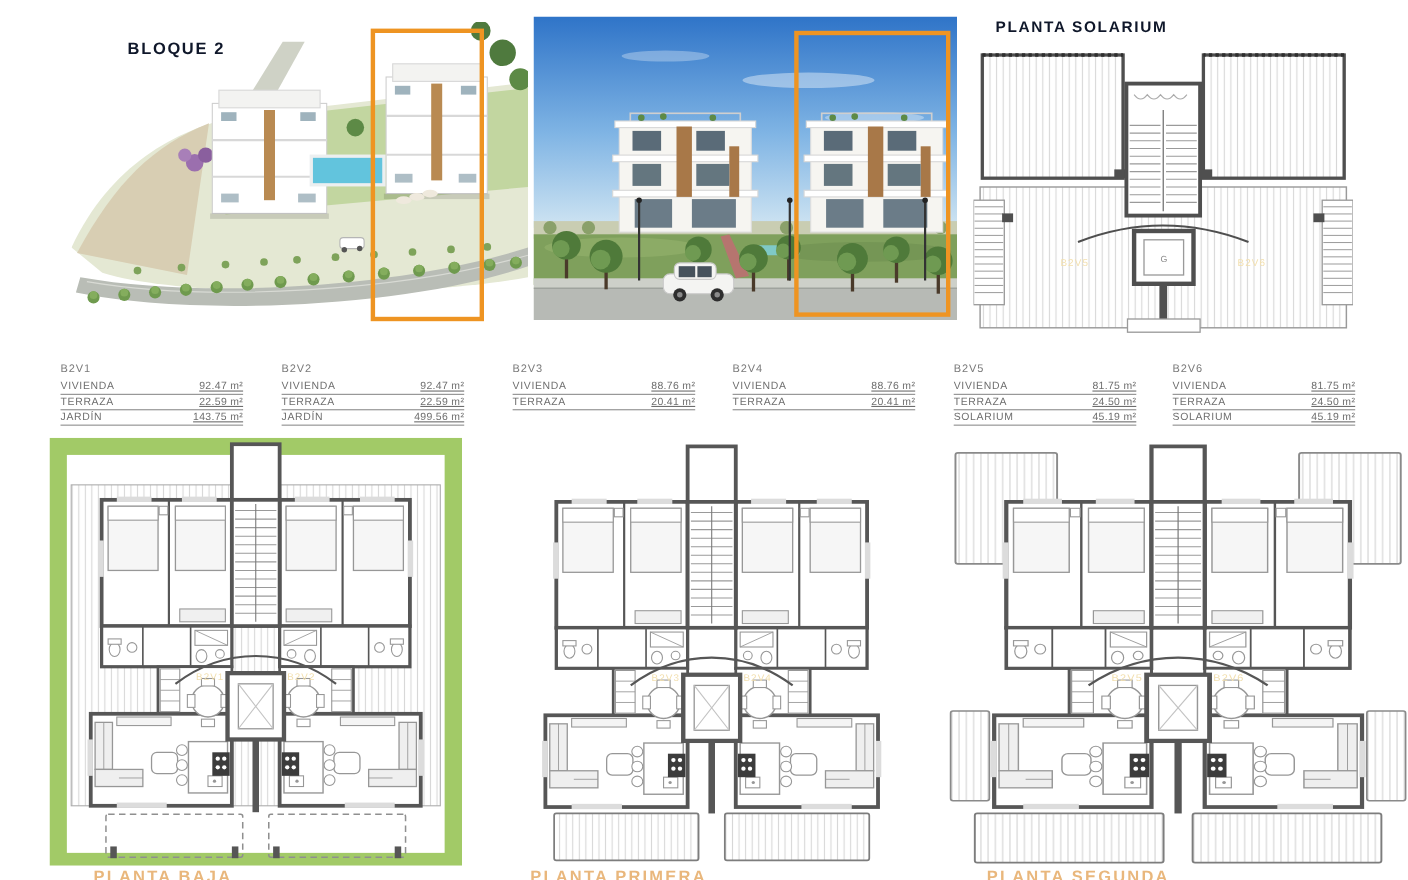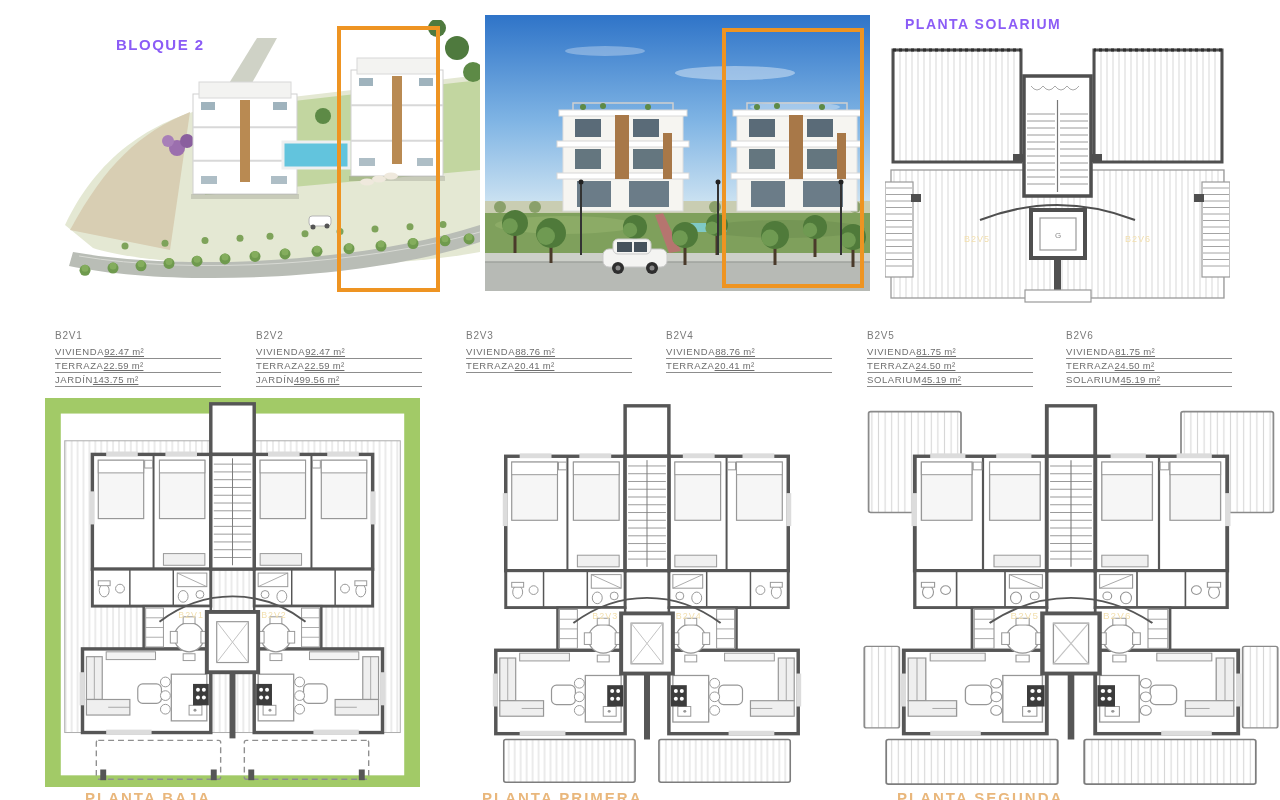--- a/index.html
+++ b/index.html
@@ -1,27 +1,27 @@
 <!DOCTYPE html>
 <html><head>
 <meta charset="utf-8">
 <style>
   * { margin:0; padding:0; box-sizing:border-box; }
   html,body { background:#ffffff; }
   body { font-family:"Liberation Sans", sans-serif; }
   #sheet { position:relative; width:1280px; height:800px; background:#fff; overflow:hidden; }
 
   .panel { position:absolute; }
-  .sec-title { position:absolute; color:#8b5cf6; font-size:15px; font-weight:700; letter-spacing:1.5px; white-space:nowrap; }
+  .sec-title { position:absolute; color:#0f172a; font-size:15px; font-weight:700; letter-spacing:1.5px; white-space:nowrap; }
   .highlight-rect { position:absolute; border:4px solid #ee9422; background:transparent; }
 
   
   .spec { position:absolute; width:166px; color:#6e6e6e; font-size:9.5px; letter-spacing:.4px; }
   .spec .code { font-size:10px; color:#7a7a7a; margin-bottom:4px; letter-spacing:.8px; }
-  .spec .row { display:flex; justify-content:flex-start; align-items:flex-end;
+  .spec .row { display:flex; justify-content:space-between; align-items:flex-end;
                border-bottom:1px solid #8d8d8d; height:14px; padding-bottom:1px; }
   .spec .row .lbl { letter-spacing:.6px; }
   .spec .row .val { letter-spacing:.3px;text-decoration:underline; }
 
   .plan-caption { position:absolute; color:#e9b77c; font-size:15px; font-weight:700; letter-spacing:2px; white-space:nowrap; }
 
   svg { display:block; }
 </style>
 </head>
 <body>

